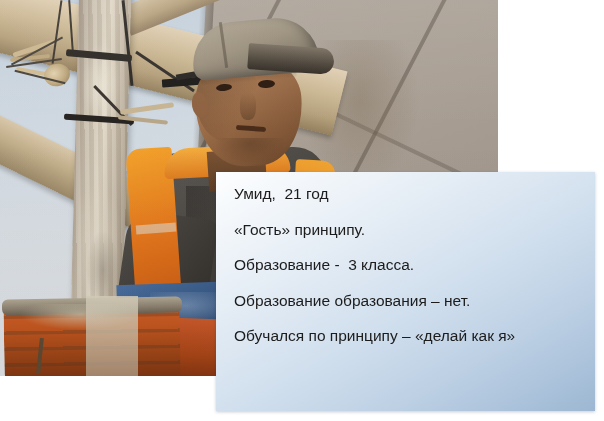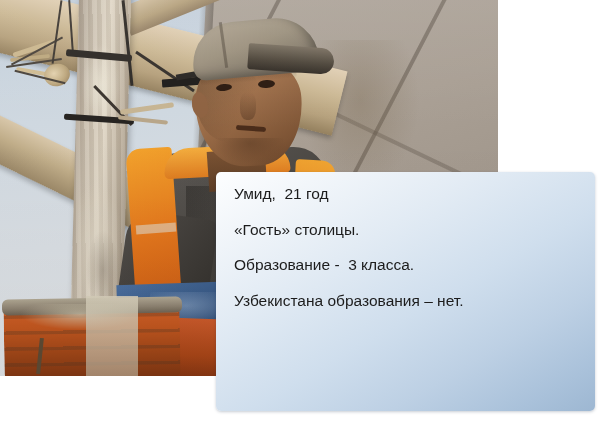--- a/index.html
+++ b/index.html
@@ -335,21 +335,21 @@
   }
 
   
   #textbox {
     position: absolute;
     left: 216px;
     top: 172px;
     width: 379px;
     height: 239px;
     box-sizing: border-box;
-    border-radius: 5px;
+    border-radius: 0;
     background: linear-gradient(150deg,
         #fdfeff 0%,
         #f2f6fa 14%,
         #e2ebf4 34%,
         #cfdeed 56%,
         #bdd0e4 74%,
         #a9c1da 90%,
         #9db7d2 100%);
     box-shadow: 0 1px 3px rgba(30,50,80,0.25);
     padding: 14px 16px 10px 18px;
@@ -441,18 +441,19 @@
     <div class="ph-layer bucket-rim"></div>
     <div class="ph-layer bucket-crust"></div>
     <div class="ph-layer bucket-handle"></div>
     <div class="ph-layer dust"></div>
 
     <div class="ph-layer photo-grade"></div>
   </div>
 
   <div id="textbox">
     <div class="tline">Умид,  21 год</div>
-    <div class="tline">«Гость» столицы.</div>
+    <div class="tline">«Гость» принципу.</div>
     <div class="tline">Образование -  3 класса.</div>
-    <div class="tline">Узбекистана образования – нет.</div>
+    <div class="tline">Образование образования – нет.</div>
+    <div class="tline">Обучался по принципу – «делай как я»</div>
   </div>
 
 </div>
 
 </body></html>

